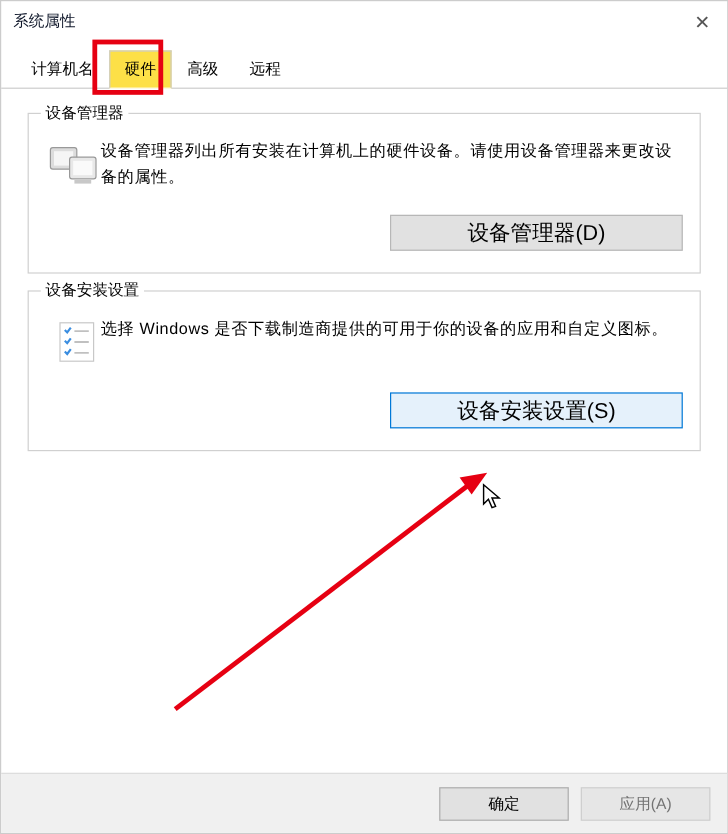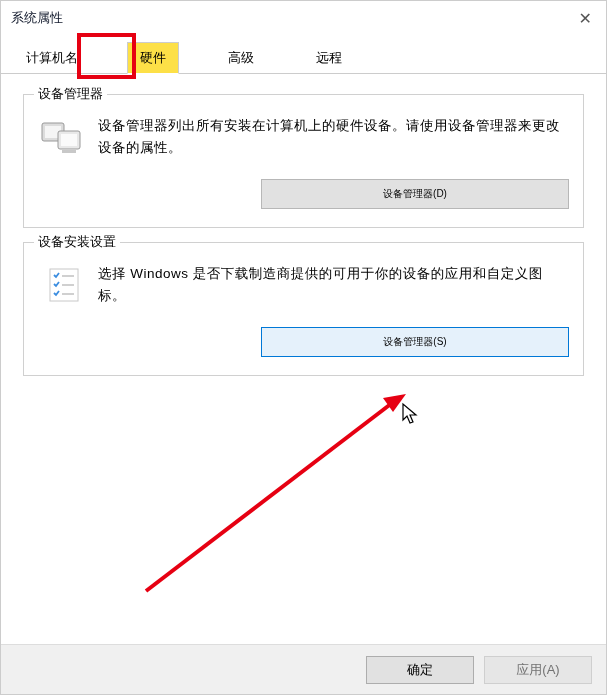--- a/index.html
+++ b/index.html
@@ -1,32 +1,32 @@
 <!DOCTYPE html>
 <html><head>
   <meta charset="utf-8">
   <style>
     * { box-sizing: border-box; margin: 0; padding: 0; }
     body { font-family: "Microsoft YaHei", "Segoe UI", sans-serif; font-size: 13px; color: #000; background: #fff; }
     .window { width: 607px; height: 695px; background: #fff; border: 1px solid #ccc; position: relative; }
     .titlebar { height: 34px; display: flex; align-items: center; padding: 0 10px; }
     .titlebar-title { font-size: 13px; color: #0f172a; }
     .titlebar-close { position: absolute; right: 14px; top: 8px; color: #555; font-size: 16px; cursor: pointer; }
-    .tabs { display: flex; padding: 6px 12px 0 12px; border-bottom: 1px solid #ccc; gap: 36px; }
+    .tabs { display: flex; padding: 6px 12px 0 12px; border-bottom: 1px solid #ccc; }
     .tab { padding: 6px 12px; border: 1px solid transparent; cursor: pointer; font-size: 13px; position: relative; bottom: -1px; }
     .tab.active { border: 1px solid #ccc; border-bottom: 1px solid #fff; background: #fde047; }
     .highlight-box { position: absolute; border: 4px solid #e60012; pointer-events: none; }
     .content { padding: 20px 22px; }
     .fieldset { border: 1px solid #d0d0d0; margin-bottom: 14px; padding: 12px 12px 18px 12px; position: relative; }
     .fieldset-legend { position: absolute; top: -10px; left: 10px; background: #fff; padding: 0 4px; font-size: 13px; }
-    .fs-row { display: flex; gap: 14px; padding: 8px 2px 14px 4px; }
+    .fs-row { display: flex; padding: 8px 2px 14px 4px; }
     .fs-icon { width: 44px; height: 44px; flex-shrink: 0; display: flex; align-items: center; justify-content: center; }
     .fs-text { flex: 1; font-size: 13.5px; line-height: 1.6; letter-spacing: 0.5px; }
     .fs-btnrow { display: flex; justify-content: flex-end; padding-right: 2px; padding-top: 6px; }
-    .longbtn { width: 308px; height: 30px; border: 1px solid #b7b7b7; background: #e1e1e1; font-size: 10px; cursor: pointer; font-family: inherit; }
+    .longbtn { width: 244px; height: 30px; border: 1px solid #b7b7b7; background: #e1e1e1; font-size: 18px; cursor: pointer; font-family: inherit; }
     .longbtn.hover { background: #e5f1fb; border: 1px solid #0078d7; }
     .bottombar { position: absolute; bottom: 0; left: 0; right: 0; height: 50px; background: #f0f0f0; border-top: 1px solid #ddd; display: flex; justify-content: flex-end; align-items: center; gap: 10px; padding-right: 14px; }
     .stdbtn { width: 108px; height: 28px; border: 1px solid #adadad; background: #e1e1e1; font-size: 13px; cursor: pointer; font-family: inherit; }
     .stdbtn.disabled { color: #737373; border-color: #cfcfcf; background: #e6e6e6; cursor: default; }
     .arrow { position: absolute; pointer-events: none; }
     .cursor { position: absolute; pointer-events: none; }
   </style>
 </head>
 <body>
 
@@ -77,21 +77,21 @@
             <line x1="20" y1="11" x2="32" y2="11" stroke="#c0c0c0" stroke-width="1.5"></line>
             <path d="M12 19 l2 2 l3 -4" stroke="#3a8de0" stroke-width="1.8" fill="none"></path>
             <line x1="20" y1="20" x2="32" y2="20" stroke="#c0c0c0" stroke-width="1.5"></line>
             <path d="M12 28 l2 2 l3 -4" stroke="#3a8de0" stroke-width="1.8" fill="none"></path>
             <line x1="20" y1="29" x2="32" y2="29" stroke="#c0c0c0" stroke-width="1.5"></line>
           </svg>
         </div>
         <div class="fs-text">选择 Windows 是否下载制造商提供的可用于你的设备的应用和自定义图标。</div>
       </div>
       <div class="fs-btnrow">
-        <button class="longbtn hover">设备管理器(S)</button>
+        <button class="longbtn hover">设备安装设置(S)</button>
       </div>
     </div>
 
   </div>
 
   <svg class="arrow" style="left:140px; top:385px;" width="280" height="210">
     <line x1="5" y1="205" x2="255" y2="14" stroke="#e60012" stroke-width="4"></line>
     <polygon points="265,8 242,12 252,26" fill="#e60012"></polygon>
   </svg>
 

